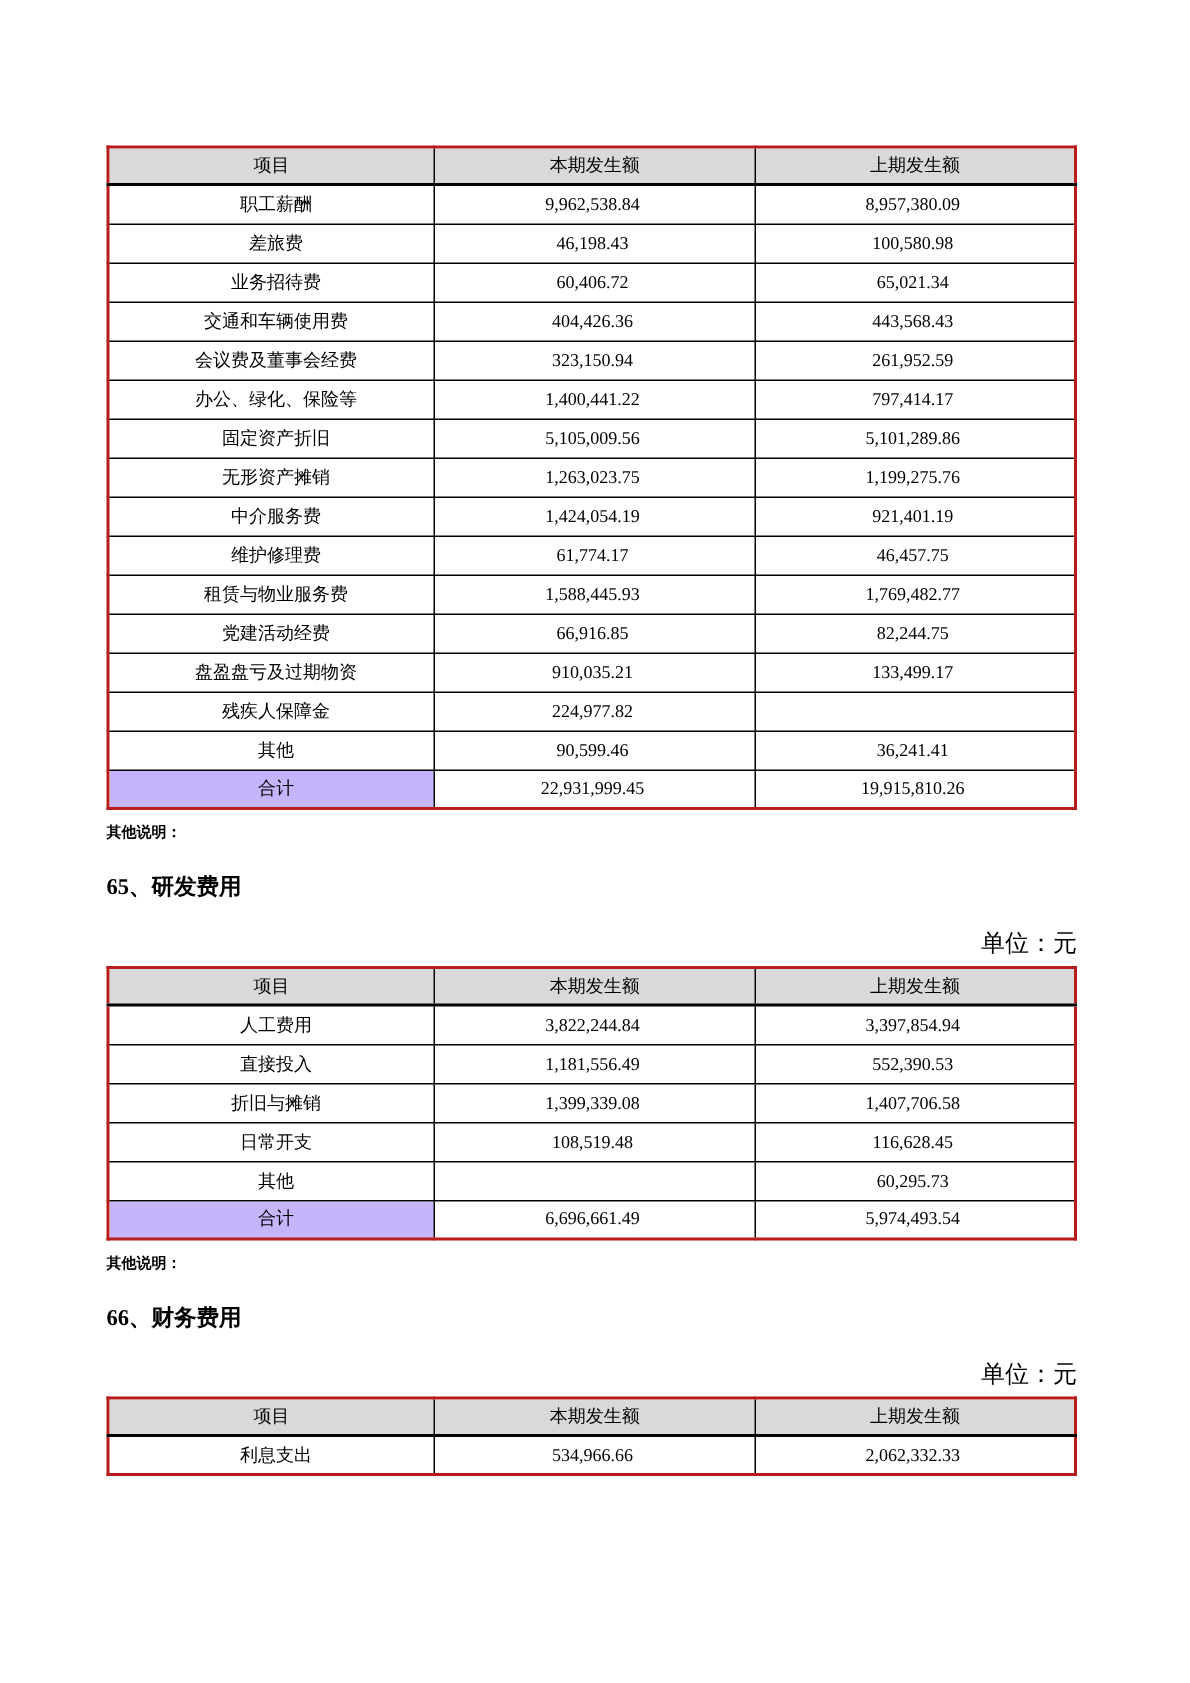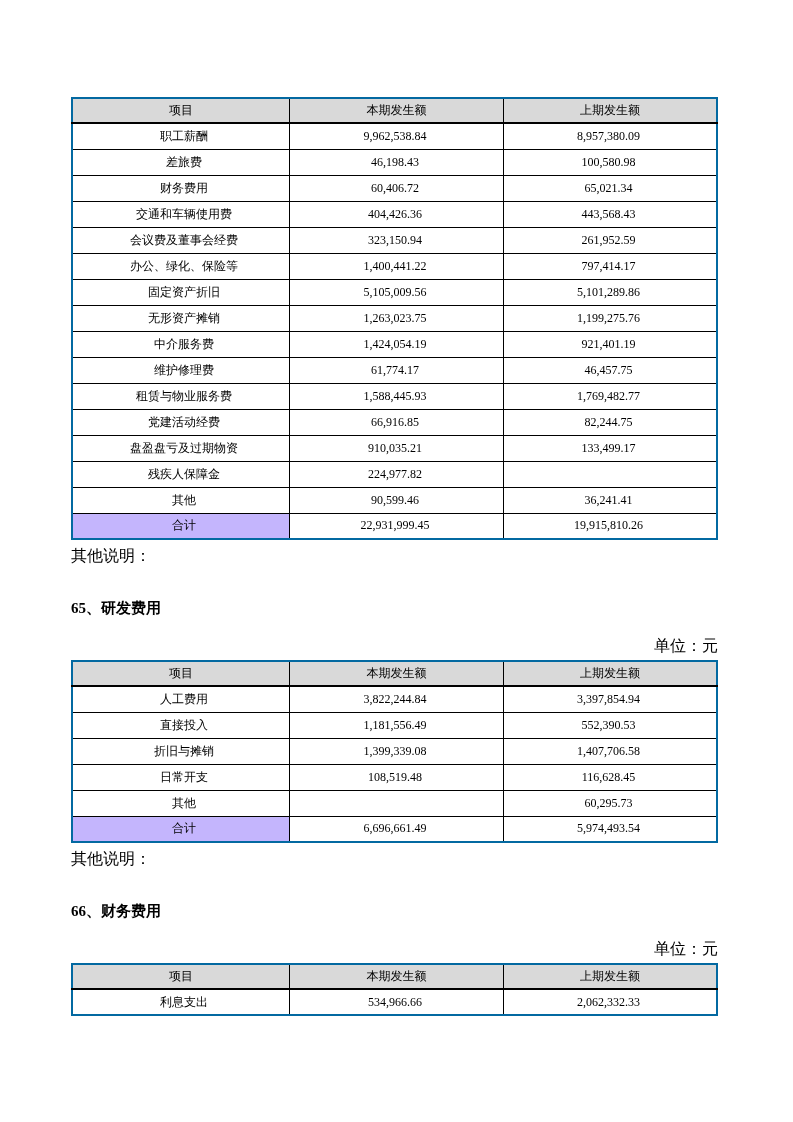--- a/index.html
+++ b/index.html
@@ -16,21 +16,21 @@
   .content {
     position: absolute;
     left: 71px;
     top: 97px;
     width: 647px;
   }
   table.fin-table {
     width: 100%;
     border-collapse: collapse;
     table-layout: fixed;
-    border: 2px solid #0369a1;
+    border: 2px solid #b91c1c;
   }
   table.fin-table th,
   table.fin-table td {
     border: 1px solid #000000;
     font-size: 12px;
     font-weight: normal;
     overflow: hidden;
     white-space: nowrap;
     vertical-align: middle;
   }
@@ -41,30 +41,31 @@
     border-bottom: 2px solid #000000;
   }
   table.fin-table td { height: 26px; background: #ffffff; }
   td.label-cell { text-align: center; padding-left: 6px; }
   td.num-cell   { text-align: center; padding-right: 3px; }
   tr.total-row td.label-cell { background: #c4b5fd; }
   .col-item  { width: 33.7%; }
   .col-cur   { width: 33.2%; }
   .col-prior { width: 33.1%; }
   .note {
-    font-size: 16px;
+    font-size: 10px;
     line-height: 16px;
     margin-top: 8px;
     height: 16px;
+    font-weight: bold;
   }
   .section-heading {
     font-size: 15px;
     font-weight: bold;
     line-height: 20px;
-    margin-top: 34px;
+    margin-top: 18px;
   }
   .unit-line {
     font-size: 16px;
     line-height: 16px;
     text-align: right;
     margin-top: 20px;
     margin-bottom: 6px;
   }
 </style>
 </head>
@@ -90,21 +91,21 @@
             <td class="label-cell">职工薪酬</td>
             <td class="num-cell">9,962,538.84</td>
             <td class="num-cell">8,957,380.09</td>
           </tr>
           <tr>
             <td class="label-cell">差旅费</td>
             <td class="num-cell">46,198.43</td>
             <td class="num-cell">100,580.98</td>
           </tr>
           <tr>
-            <td class="label-cell">财务费用</td>
+            <td class="label-cell">业务招待费</td>
             <td class="num-cell">60,406.72</td>
             <td class="num-cell">65,021.34</td>
           </tr>
           <tr>
             <td class="label-cell">交通和车辆使用费</td>
             <td class="num-cell">404,426.36</td>
             <td class="num-cell">443,568.43</td>
           </tr>
           <tr>
             <td class="label-cell">会议费及董事会经费</td>

